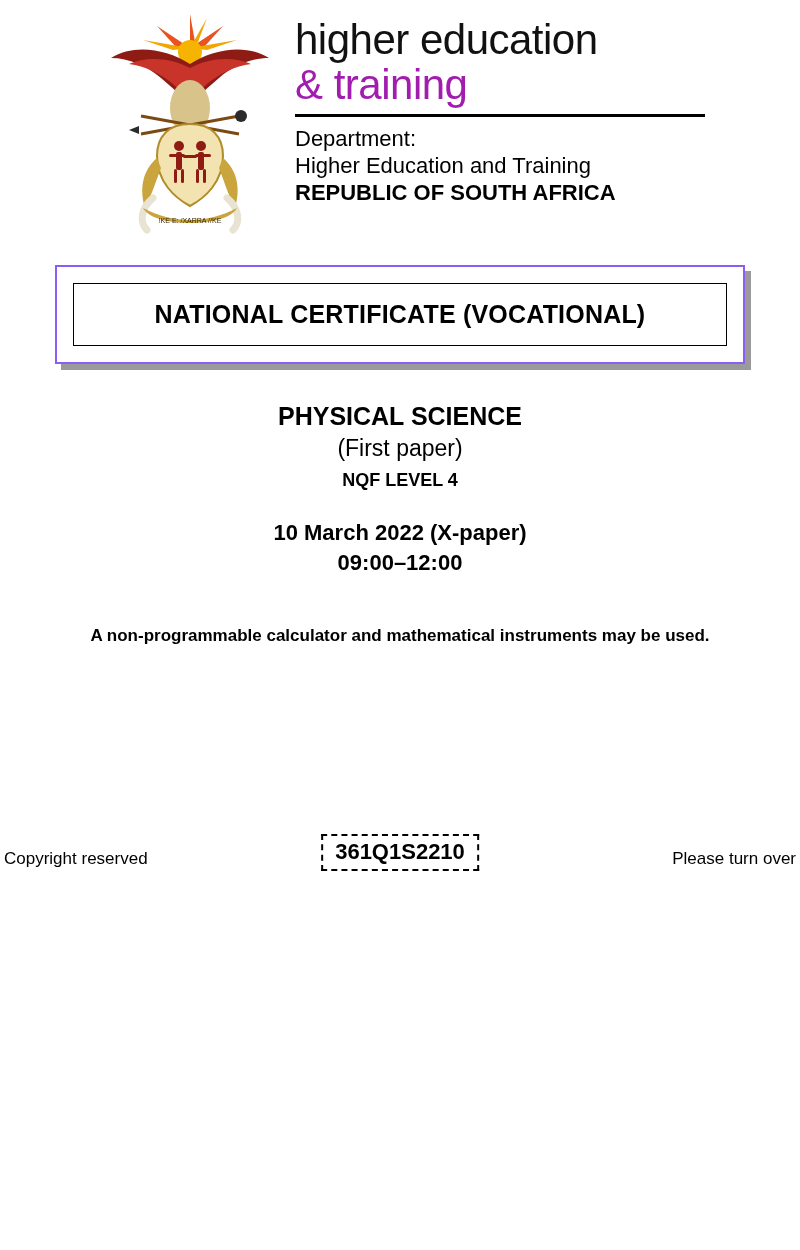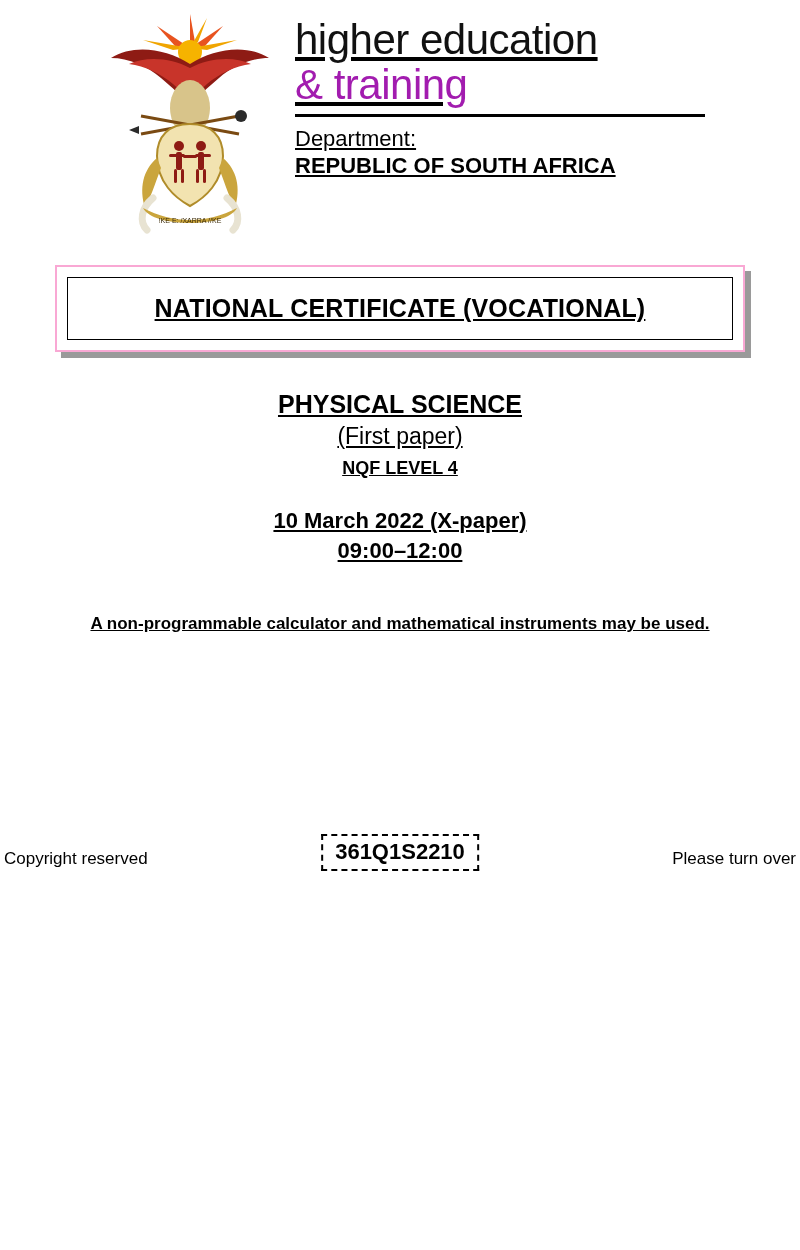--- a/index.html
+++ b/index.html
@@ -14,21 +14,20 @@
     color: #000000;
     position: relative;
     overflow: hidden;
   }
 
   .page {
     position: relative;
     width: 800px;
     height: 879px;
     box-sizing: border-box;
-    text-decoration: underline;
   }
 
   
   .header {
     display: flex;
     align-items: flex-start;
     justify-content: center;
     padding-top: 12px;
     gap: 10px;
   }
@@ -88,23 +87,23 @@
   .titlebox-shadow {
     position: absolute;
     left: 6px;
     top: 6px;
     right: -6px;
     bottom: -6px;
     background: #9a9a9a;
   }
   .titlebox {
     position: relative;
-    border: 2px solid #f9a8d4;
+    border: 2px solid #8b5cf6;
     background: #ffffff;
-    padding: 10px;
+    padding: 16px;
     margin-top: 12px;
   }
   .titlebox-inner {
     border: 1px solid #000;
     padding: 16px 10px;
     text-align: center;
   }
   .titlebox-inner .t {
     font-size: 25px;
     font-weight: bold;
@@ -254,20 +253,21 @@
         <path d="M48 196 C78 212 112 212 142 196 C132 216 58 216 48 196 Z" fill="#caa53d"></path>
         <text x="95" y="211" font-size="7" text-anchor="middle" fill="#3a2a08" font-family="Liberation Sans, sans-serif">!KE E: /XARRA //KE</text>
       </svg>
     </div>
 
     <div class="dept-text">
       <div class="dept-line1">higher education</div>
       <div class="dept-line2">&amp; training</div>
       <div class="rule"></div>
       <div class="dept-sub1">Department:</div>
+      <div class="dept-sub2">Higher Education and Training</div>
       <div class="dept-sub3">REPUBLIC OF SOUTH AFRICA</div>
     </div>
   </div>
 
   <div class="titlebox-wrap">
     <div class="titlebox-shadow"></div>
     <div class="titlebox">
       <div class="titlebox-inner">
         <div class="t">NATIONAL CERTIFICATE (VOCATIONAL)</div>
       </div>

